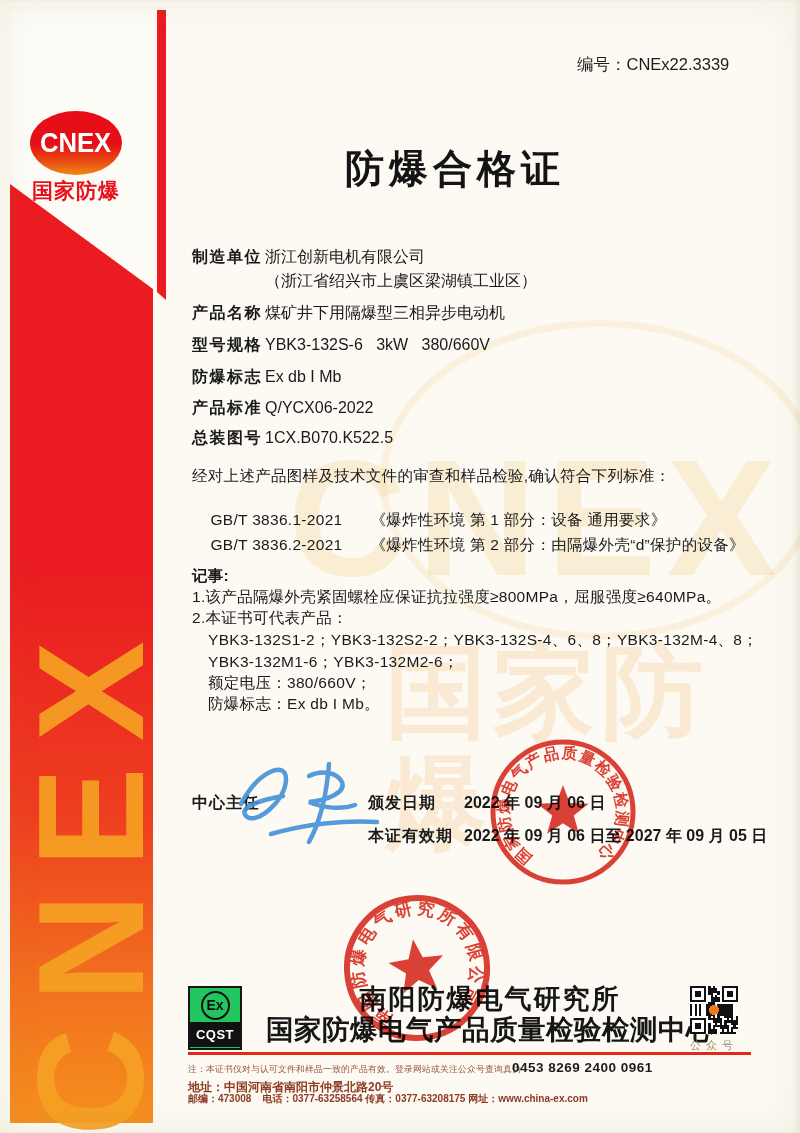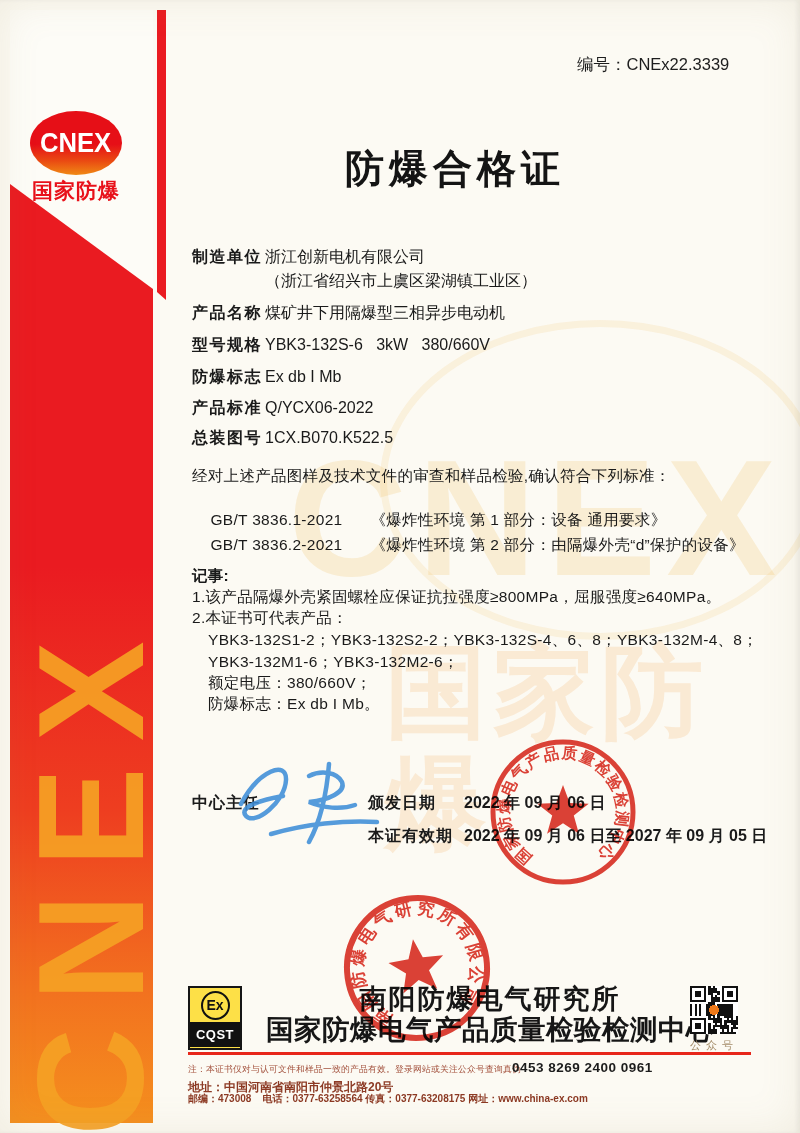--- a/index.html
+++ b/index.html
@@ -92,21 +92,21 @@
   .signature{ position:absolute; left:225px; top:750px; width:210px; height:105px; opacity:.88; }
 
   
   .stamp{ position:absolute; color:#d9281c; opacity:.88; mix-blend-mode:multiply; }
   .stamp-1{ left:478px; top:727px; }
   .stamp-2{ left:332px; top:883px; transform:rotate(-8deg); }
 
   
   .ex-box{
     position:absolute; left:188px; top:986px; width:54px; height:64px;
-    border:2.5px solid #151515; background:#fde047;
+    border:2.5px solid #151515; background:#22c55e;
   }
   .ex-top{ height:34px; display:flex; align-items:center; justify-content:center; }
   .ex-circle{
     width:29px; height:29px; border:2.5px solid #111; border-radius:50%;
     display:flex; align-items:center; justify-content:center;
     font-size:14px; font-weight:700; color:#111;
   }
   .ex-bottom{
     height:25px; background:#111; color:#fff;
     display:flex; align-items:center; justify-content:center;

